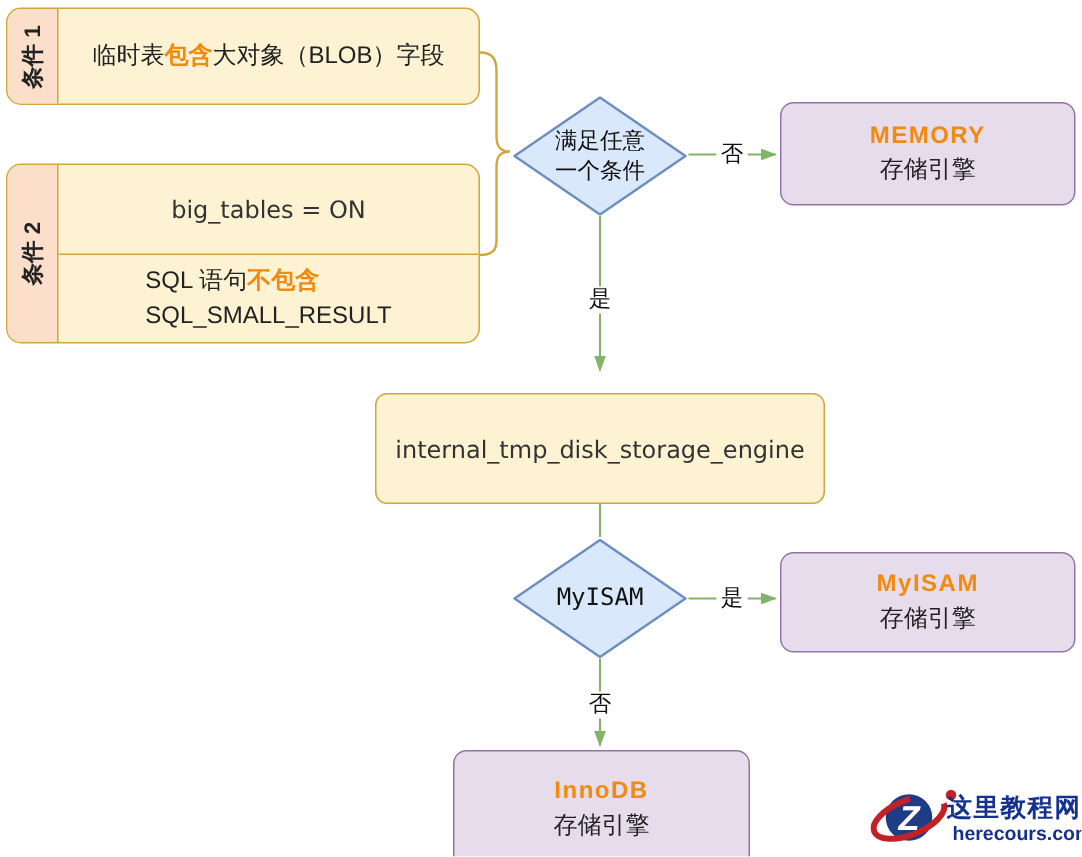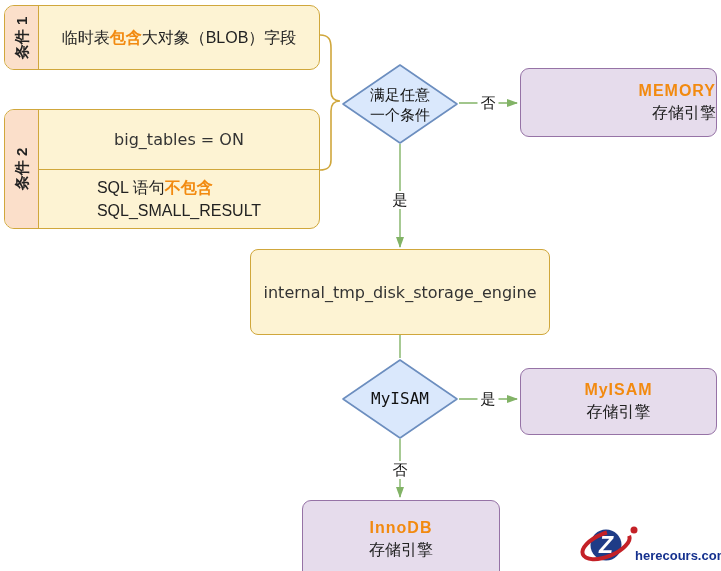--- a/index.html
+++ b/index.html
@@ -129,41 +129,42 @@
         </span>
       </div>
     </div>
   </div>
 
   <div class="diamond-label" style="left:400px; top:104px;">
     <div>满足任意</div>
     <div>一个条件</div>
   </div>
 
-  <div class="node purple-box" style="left:520px; top:68px; width:197px; height:69px;align-items:flex-end;">
+  <div class="node purple-box" style="left:520px; top:68px; width:197px; height:69px;">
     <div class="purple-title">MEMORY</div>
     <div class="purple-sub">存储引擎</div>
   </div>
 
-  <div class="node process-box" style="left:250px; top:249px; width:300px; height:86px;">
+  <div class="node process-box" style="left:250px; top:262px; width:300px; height:74px;">
     <span>internal_tmp_disk_storage_engine</span>
   </div>
 
   <div class="diamond-label mono" style="left:400px; top:399px;">MyISAM</div>
 
   <div class="node purple-box" style="left:520px; top:368px; width:197px; height:67px;">
     <div class="purple-title">MyISAM</div>
     <div class="purple-sub">存储引擎</div>
   </div>
 
   <div class="node purple-box" style="left:302px; top:500px; width:198px; height:80px;justify-content:center;">
     <div class="purple-title">InnoDB</div>
     <div class="purple-sub">存储引擎</div>
   </div>
 
   <div class="edge-label" style="left:488px; top:103px;">否</div>
   <div class="edge-label" style="left:400px; top:200px;">是</div>
   <div class="edge-label" style="left:488px; top:399px;">是</div>
   <div class="edge-label" style="left:400px; top:470px;">否</div>
 
+  <div class="logo-name">这里教程网</div>
   <div class="logo-url">herecours.com</div>
 
 </div>
 
 </body></html>

